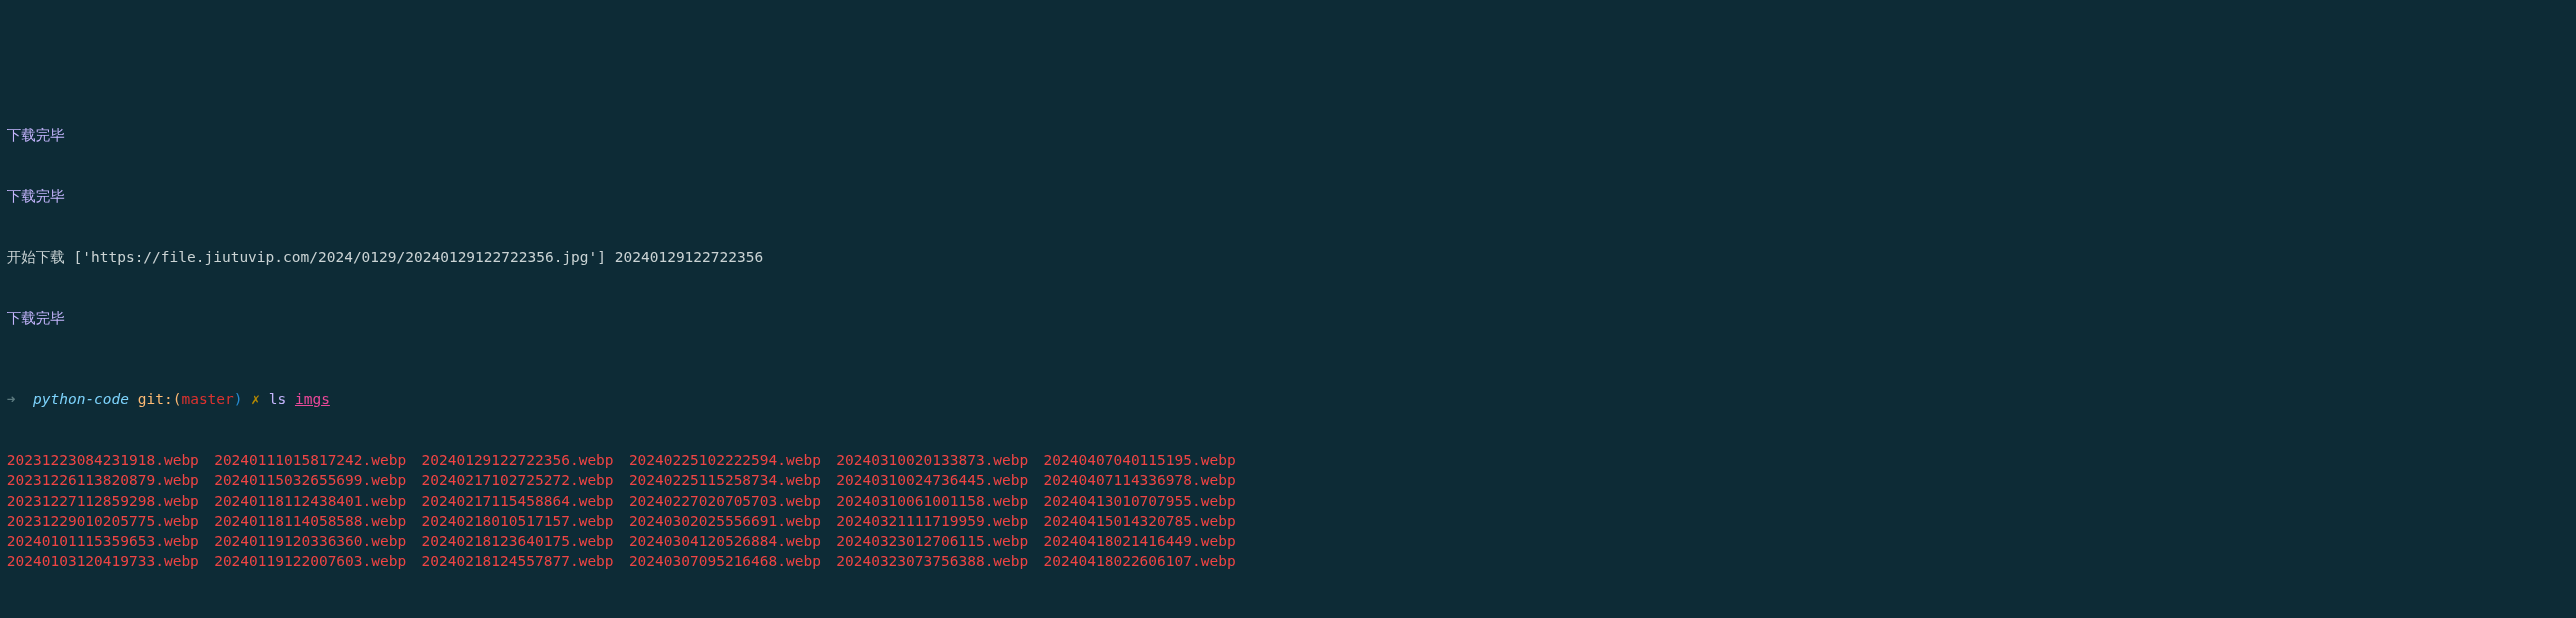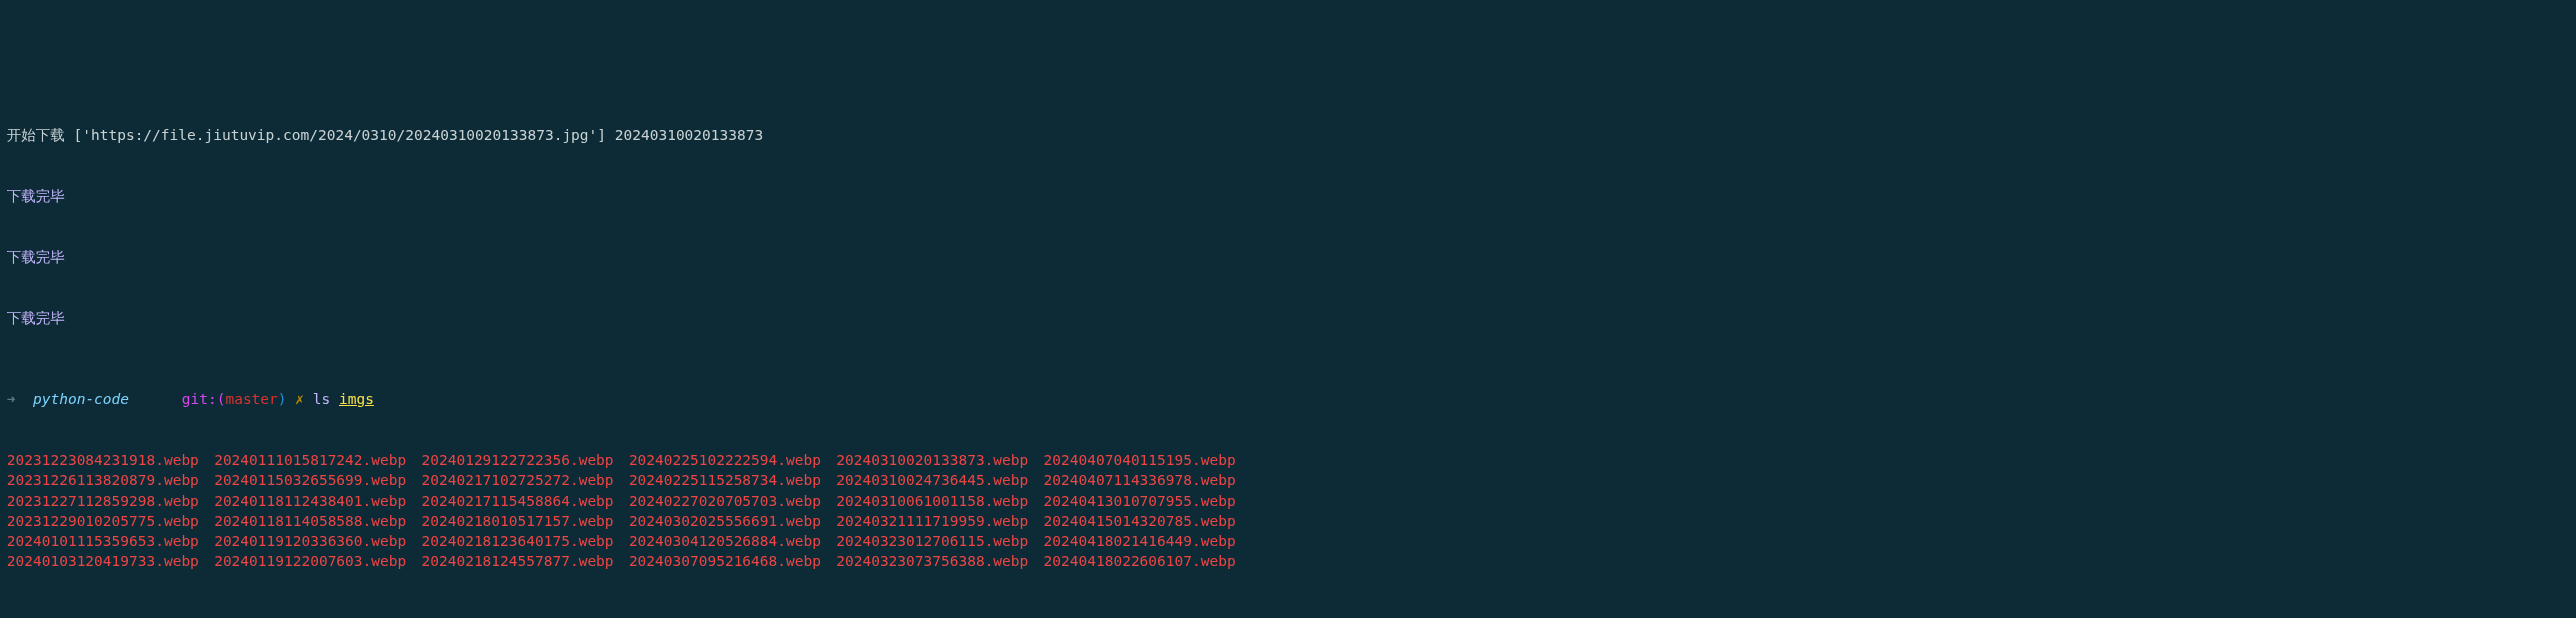--- a/index.html
+++ b/index.html
@@ -28,60 +28,59 @@
       color: #c4b5fd;
     }
     .prompt-arrow {
       color: #5c7a7f;
     }
     .prompt-path {
       color: #7dd3fc;
       font-style: italic;
     }
     .prompt-git {
-      color: #d946ef;
-      margin-left: 44px;
+      color: #fdba74;
     }
     .prompt-branch {
       color: #dc322f;
       margin-top: 29px;
     }
     .prompt-paren {
       color: #268bd2;
     }
     .prompt-x {
       color: #b58900;
     }
     .cmd {
       color: #c4b5fd;
     }
     .cmd-arg {
-      color: #fde047;
+      color: #ec4899;
       text-decoration: underline;
     }
     .file-list {
       display: grid;
       grid-template-columns: repeat(6, max-content);
       column-gap: 15.3px;
       row-gap: 0;
     }
     .file-item {
       color: #ef4444;
       white-space: nowrap;
     }
   </style>
 </head>
 <body>
 
 
 
 <div>
-  <div class="line download-start">开始下载 ['https://file.jiutuvip.com/2024/0310/20240310020133873.jpg'] 20240310020133873</div>
   <div class="line download-done">下载完毕</div>
   <div class="line download-done">下载完毕</div>
+  <div class="line download-start">开始下载 ['https://file.jiutuvip.com/2024/0129/20240129122722356.jpg'] 20240129122722356</div>
   <div class="line download-done">下载完毕</div>
 </div>
 
 <div class="line"><span class="prompt-arrow">➜</span>  <span class="prompt-path">python-code</span> <span class="prompt-git">git:(</span><span class="prompt-branch">master</span><span class="prompt-paren">)</span> <span class="prompt-x">✗</span> <span class="cmd">ls</span> <span class="cmd-arg">imgs</span></div>
 
 <div class="file-list" id="file-list"><span class="file-item">20231223084231918.webp</span><span class="file-item">20240111015817242.webp</span><span class="file-item">20240129122722356.webp</span><span class="file-item">20240225102222594.webp</span><span class="file-item">20240310020133873.webp</span><span class="file-item">20240407040115195.webp</span><span class="file-item">20231226113820879.webp</span><span class="file-item">20240115032655699.webp</span><span class="file-item">20240217102725272.webp</span><span class="file-item">20240225115258734.webp</span><span class="file-item">20240310024736445.webp</span><span class="file-item">20240407114336978.webp</span><span class="file-item">20231227112859298.webp</span><span class="file-item">20240118112438401.webp</span><span class="file-item">20240217115458864.webp</span><span class="file-item">20240227020705703.webp</span><span class="file-item">20240310061001158.webp</span><span class="file-item">20240413010707955.webp</span><span class="file-item">20231229010205775.webp</span><span class="file-item">20240118114058588.webp</span><span class="file-item">20240218010517157.webp</span><span class="file-item">20240302025556691.webp</span><span class="file-item">20240321111719959.webp</span><span class="file-item">20240415014320785.webp</span><span class="file-item">20240101115359653.webp</span><span class="file-item">20240119120336360.webp</span><span class="file-item">20240218123640175.webp</span><span class="file-item">20240304120526884.webp</span><span class="file-item">20240323012706115.webp</span><span class="file-item">20240418021416449.webp</span><span class="file-item">20240103120419733.webp</span><span class="file-item">20240119122007603.webp</span><span class="file-item">20240218124557877.webp</span><span class="file-item">20240307095216468.webp</span><span class="file-item">20240323073756388.webp</span><span class="file-item">20240418022606107.webp</span></div>
 
 
 
 

